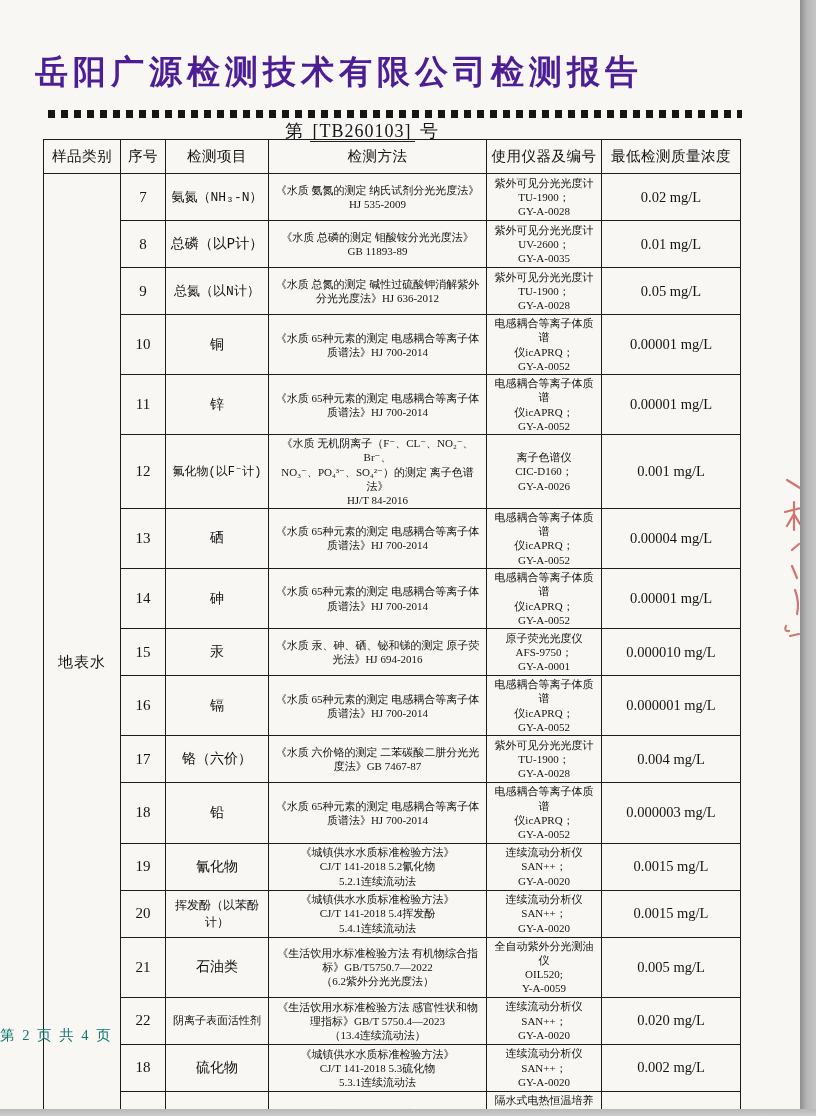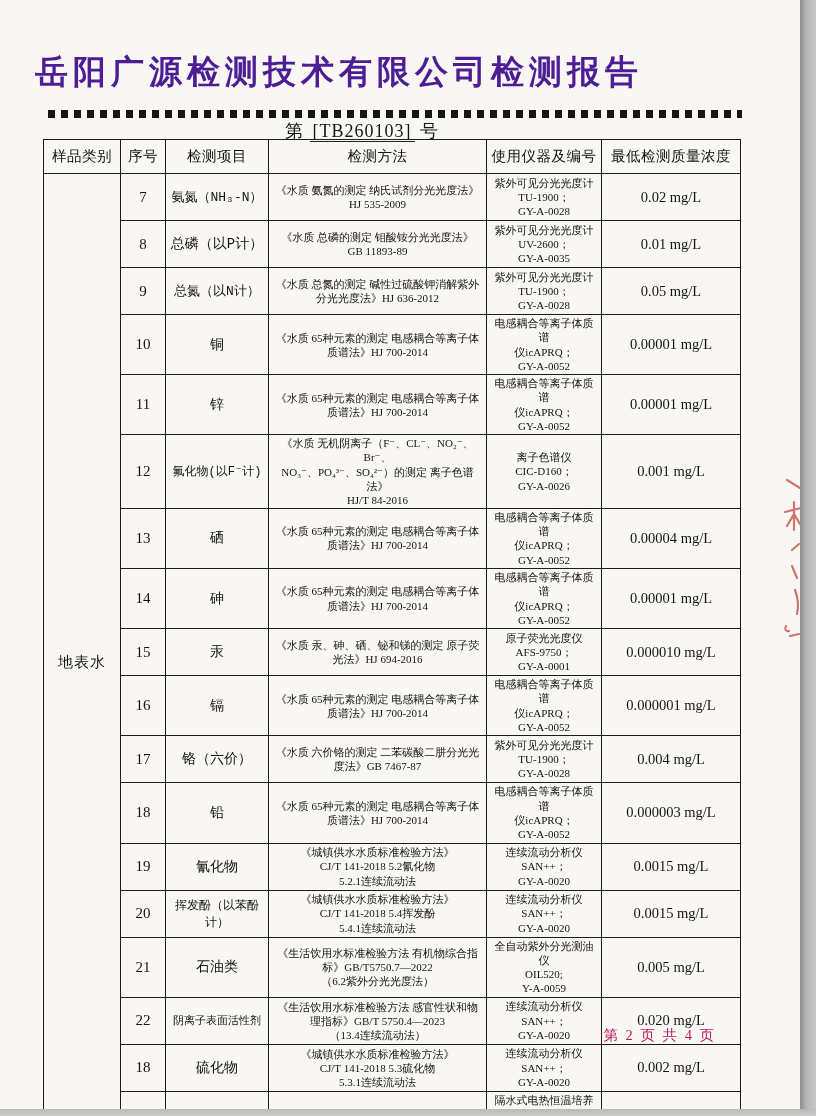--- a/index.html
+++ b/index.html
@@ -58,22 +58,22 @@
   table.report thead tr{height:34px;}
   table.report th{font-weight:normal;font-size:14.5px;letter-spacing:0.5px;}
   tr.data-row{height:47px;}
   td.cat{font-size:15px;letter-spacing:1px;}
   td.no{font-size:15px;}
   td.item{font-size:14px;font-family:Liberation Mono, monospace;}
   td.method{font-size:11px;line-height:1.28;white-space:pre-line;}
   td.instr{font-size:11px;line-height:1.3;white-space:pre-line;}
   td.limit{font-size:14.5px;}
   .page-footer{
-    position:absolute;top:1026px;left:0;width:716px;text-align:right;
-    font-size:14.5px;letter-spacing:2px;color:#be185d;
+    position:absolute;top:1026px;left:0;width:716px;text-align:left;
+    font-size:14.5px;letter-spacing:2px;color:#0f766e;
   }
   .seal-marks{
     position:absolute;left:780px;top:468px;width:22px;height:170px;
     pointer-events:none;
   }
 </style>
 </head>
 <body>
 
 <div class="page">

